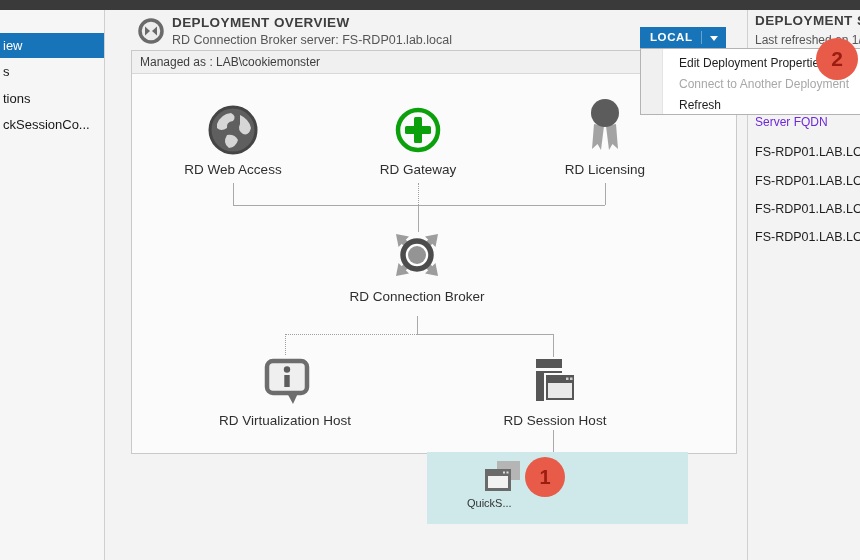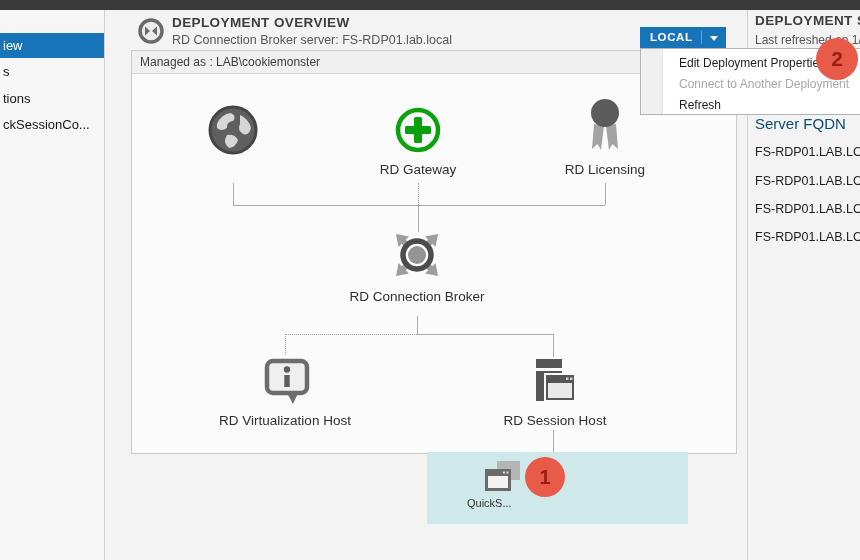--- a/index.html
+++ b/index.html
@@ -34,21 +34,21 @@
   .menu { left:640px; top:48px; width:225px; height:67px; background:#fff; border:1px solid #b3b3b3; z-index:30; }
   .menu-gutter { position:absolute; left:0; top:0; bottom:0; width:22px; background:#f0f0f0; border-right:1px solid #e4e4e4; }
   .menu-item { position:absolute; left:38px; height:20px; line-height:20px; font-size:12px;
                color:#1e1e1e; white-space:nowrap; cursor:pointer; }
   .menu-item.disabled { color:#a8a8a8; }
 
   
   .rp-text { white-space:nowrap; }
   .rp-title { font-size:13.5px; font-weight:bold; color:#3e3e3e; letter-spacing:.4px; }
   .rp-refreshed { font-size:12px; color:#555; }
-  .rp-col { font-size:15px; color:#0c4a6e; cursor:pointer; }
+  .rp-col { font-size:12px; color:#6d28d9; cursor:pointer; }
   .rp-row { font-size:12.5px; color:#1d1d1d; cursor:default; }
 
   
   .diagram-box { left:131px; top:50px; width:606px; height:404px; background:#fbfbfb; border:1px solid #c9c9c9; }
   .managed-bar { position:absolute; left:0; right:0; top:0; height:23px; background:#f0f0f0;
                  border-bottom:1px solid #d8d8d8; font-size:12px; color:#3e3e3e; line-height:23px; padding-left:8px; }
   .node-label { position:absolute; width:180px; text-align:center; font-size:13.5px; color:#2f2f2f; white-space:nowrap; }
   .hline { height:1px; background:#a9a9a9; }
   .vline { width:1px; background:#a9a9a9; }
   .hdot { height:0; border-top:1px dotted #9f9f9f; }
@@ -100,20 +100,21 @@
   </div>
 
   <div class="abs" style="left:207px; top:104px; width:52px; height:52px; cursor:pointer;">
     <svg width="52" height="52" viewBox="0 0 52 52">
       <circle cx="26" cy="26" r="23" fill="#5f5f5f" stroke="#454545" stroke-width="3"></circle>
       <path d="M10 20 Q14 10 24 9 Q30 12 26 17 Q19 18 20 24 Q14 28 10 24 Z" fill="#d6d6d6"></path>
       <path d="M33 11 Q42 15 44 24 Q42 32 36 30 Q30 26 33 20 Z" fill="#d6d6d6"></path>
       <path d="M20 31 Q28 30 31 36 Q29 43 22 44 Q15 39 20 31 Z" fill="#d6d6d6"></path>
     </svg>
   </div>
+  <div class="abs node-label" style="left:143px; top:162px;">RD Web Access</div>
 
   <div class="abs" style="left:394px; top:106px; width:48px; height:48px; cursor:pointer;">
     <svg width="48" height="48" viewBox="0 0 48 48">
       <circle cx="24" cy="24" r="20" fill="#fbfbfb" stroke="#0ca10c" stroke-width="4.5"></circle>
       <rect x="20" y="11" width="8" height="26" rx="1.5" fill="#0ca10c"></rect>
       <rect x="11" y="20" width="26" height="8" rx="1.5" fill="#0ca10c"></rect>
     </svg>
   </div>
   <div class="abs node-label" style="left:328px; top:162px;">RD Gateway</div>
 

